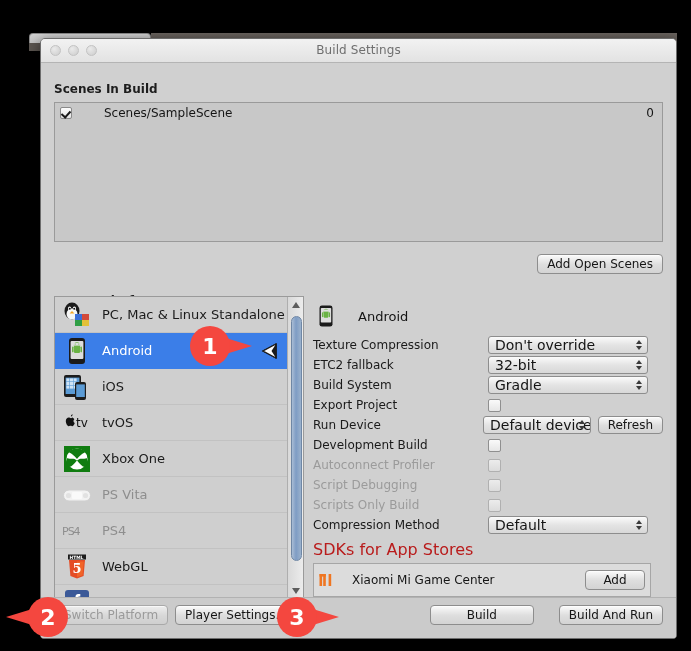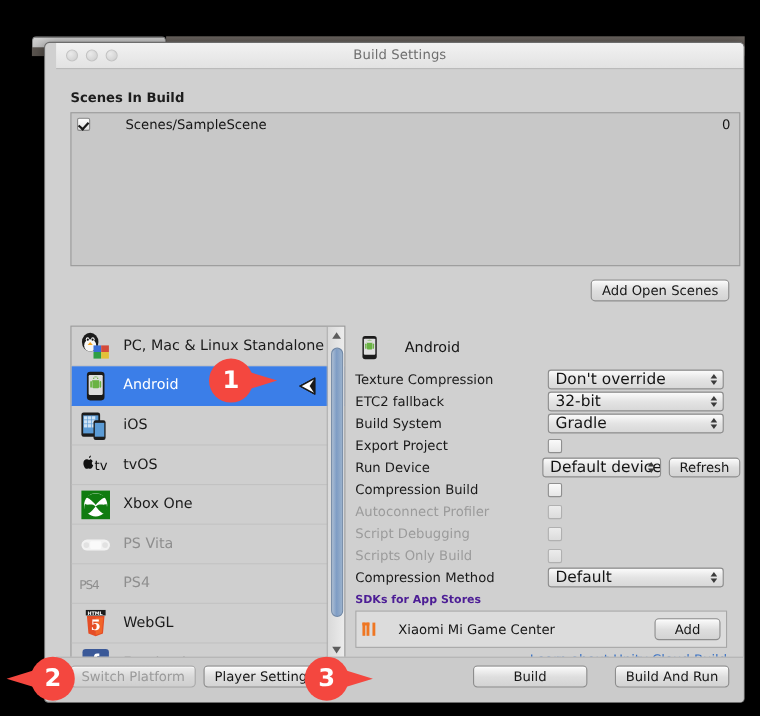--- a/index.html
+++ b/index.html
@@ -30,21 +30,20 @@
 
   
   .window{
     position:absolute;left:40px;top:38px;width:637px;height:601px;
     background:#d0d0d0;
     border:1px solid #6d6d6d;
     border-radius:5px 5px 4px 4px;
     box-sizing:border-box;
     box-shadow:0 3px 14px rgba(0,0,0,.55);
     overflow:hidden;
-    padding-left:10px;
   }
   .titlebar{
     position:relative;height:23px;
     background:linear-gradient(#f2f2f2,#e2e2e2);
     border-bottom:1px solid #b4b4b4;
   }
   .title{
     position:absolute;left:0;right:0;top:4px;text-align:center;
     font-size:12px;color:#6f6f6f;letter-spacing:.1px;
   }
@@ -164,21 +163,21 @@
   .popup.w-full{width:160px;}
   .popup.w-dev{width:110px;}
 
   .chk{
     width:13px;height:13px;box-sizing:border-box;border-radius:2px;
     background:linear-gradient(#fafafa,#e6e6e6);
     border:1px solid #8f8f8f;
   }
   .chk.dim{background:linear-gradient(#ececec,#dcdcdc);border-color:#b0b0b0;}
 
-  .sdk-head{font-size:10px;font-weight:bold;color:#4c1d95;margin:6px 0 4px 0;}
+  .sdk-head{font-size:16px;font-weight:normal;color:#b91c1c;margin:6px 0 4px 0;}
   .sdk-box{
     width:338px;background:#dcdcdc;border:1px solid #a6a6a6;box-sizing:border-box;
     padding:4px 5px;
   }
   .sdk-row{display:flex;align-items:center;height:24px;}
   .sdk-name{margin-left:11px;font-size:12px;color:#151515;flex:1;}
   .cloud-link{
     text-align:right;margin-top:4px;font-size:12px;color:#3a72c4;
     text-decoration:underline;width:338px;
   }
@@ -472,21 +471,21 @@
             <span>Default device</span>
             <span class="arrows">
                 <i class="u"></i>
                 <i class="d"></i>
               </span>
           </span>
           <span class="btn" style="height:18px;margin-left:7px;">Refresh</span>
         </div>
 
         <div class="row">
-          <span class="lbl">Compression Build</span>
+          <span class="lbl">Development Build</span>
           <span class="chk"></span>
         </div>
 
         <div class="row dim">
           <span class="lbl">Autoconnect Profiler</span>
           <span class="chk dim"></span>
         </div>
 
         <div class="row dim">
           <span class="lbl">Script Debugging</span>

